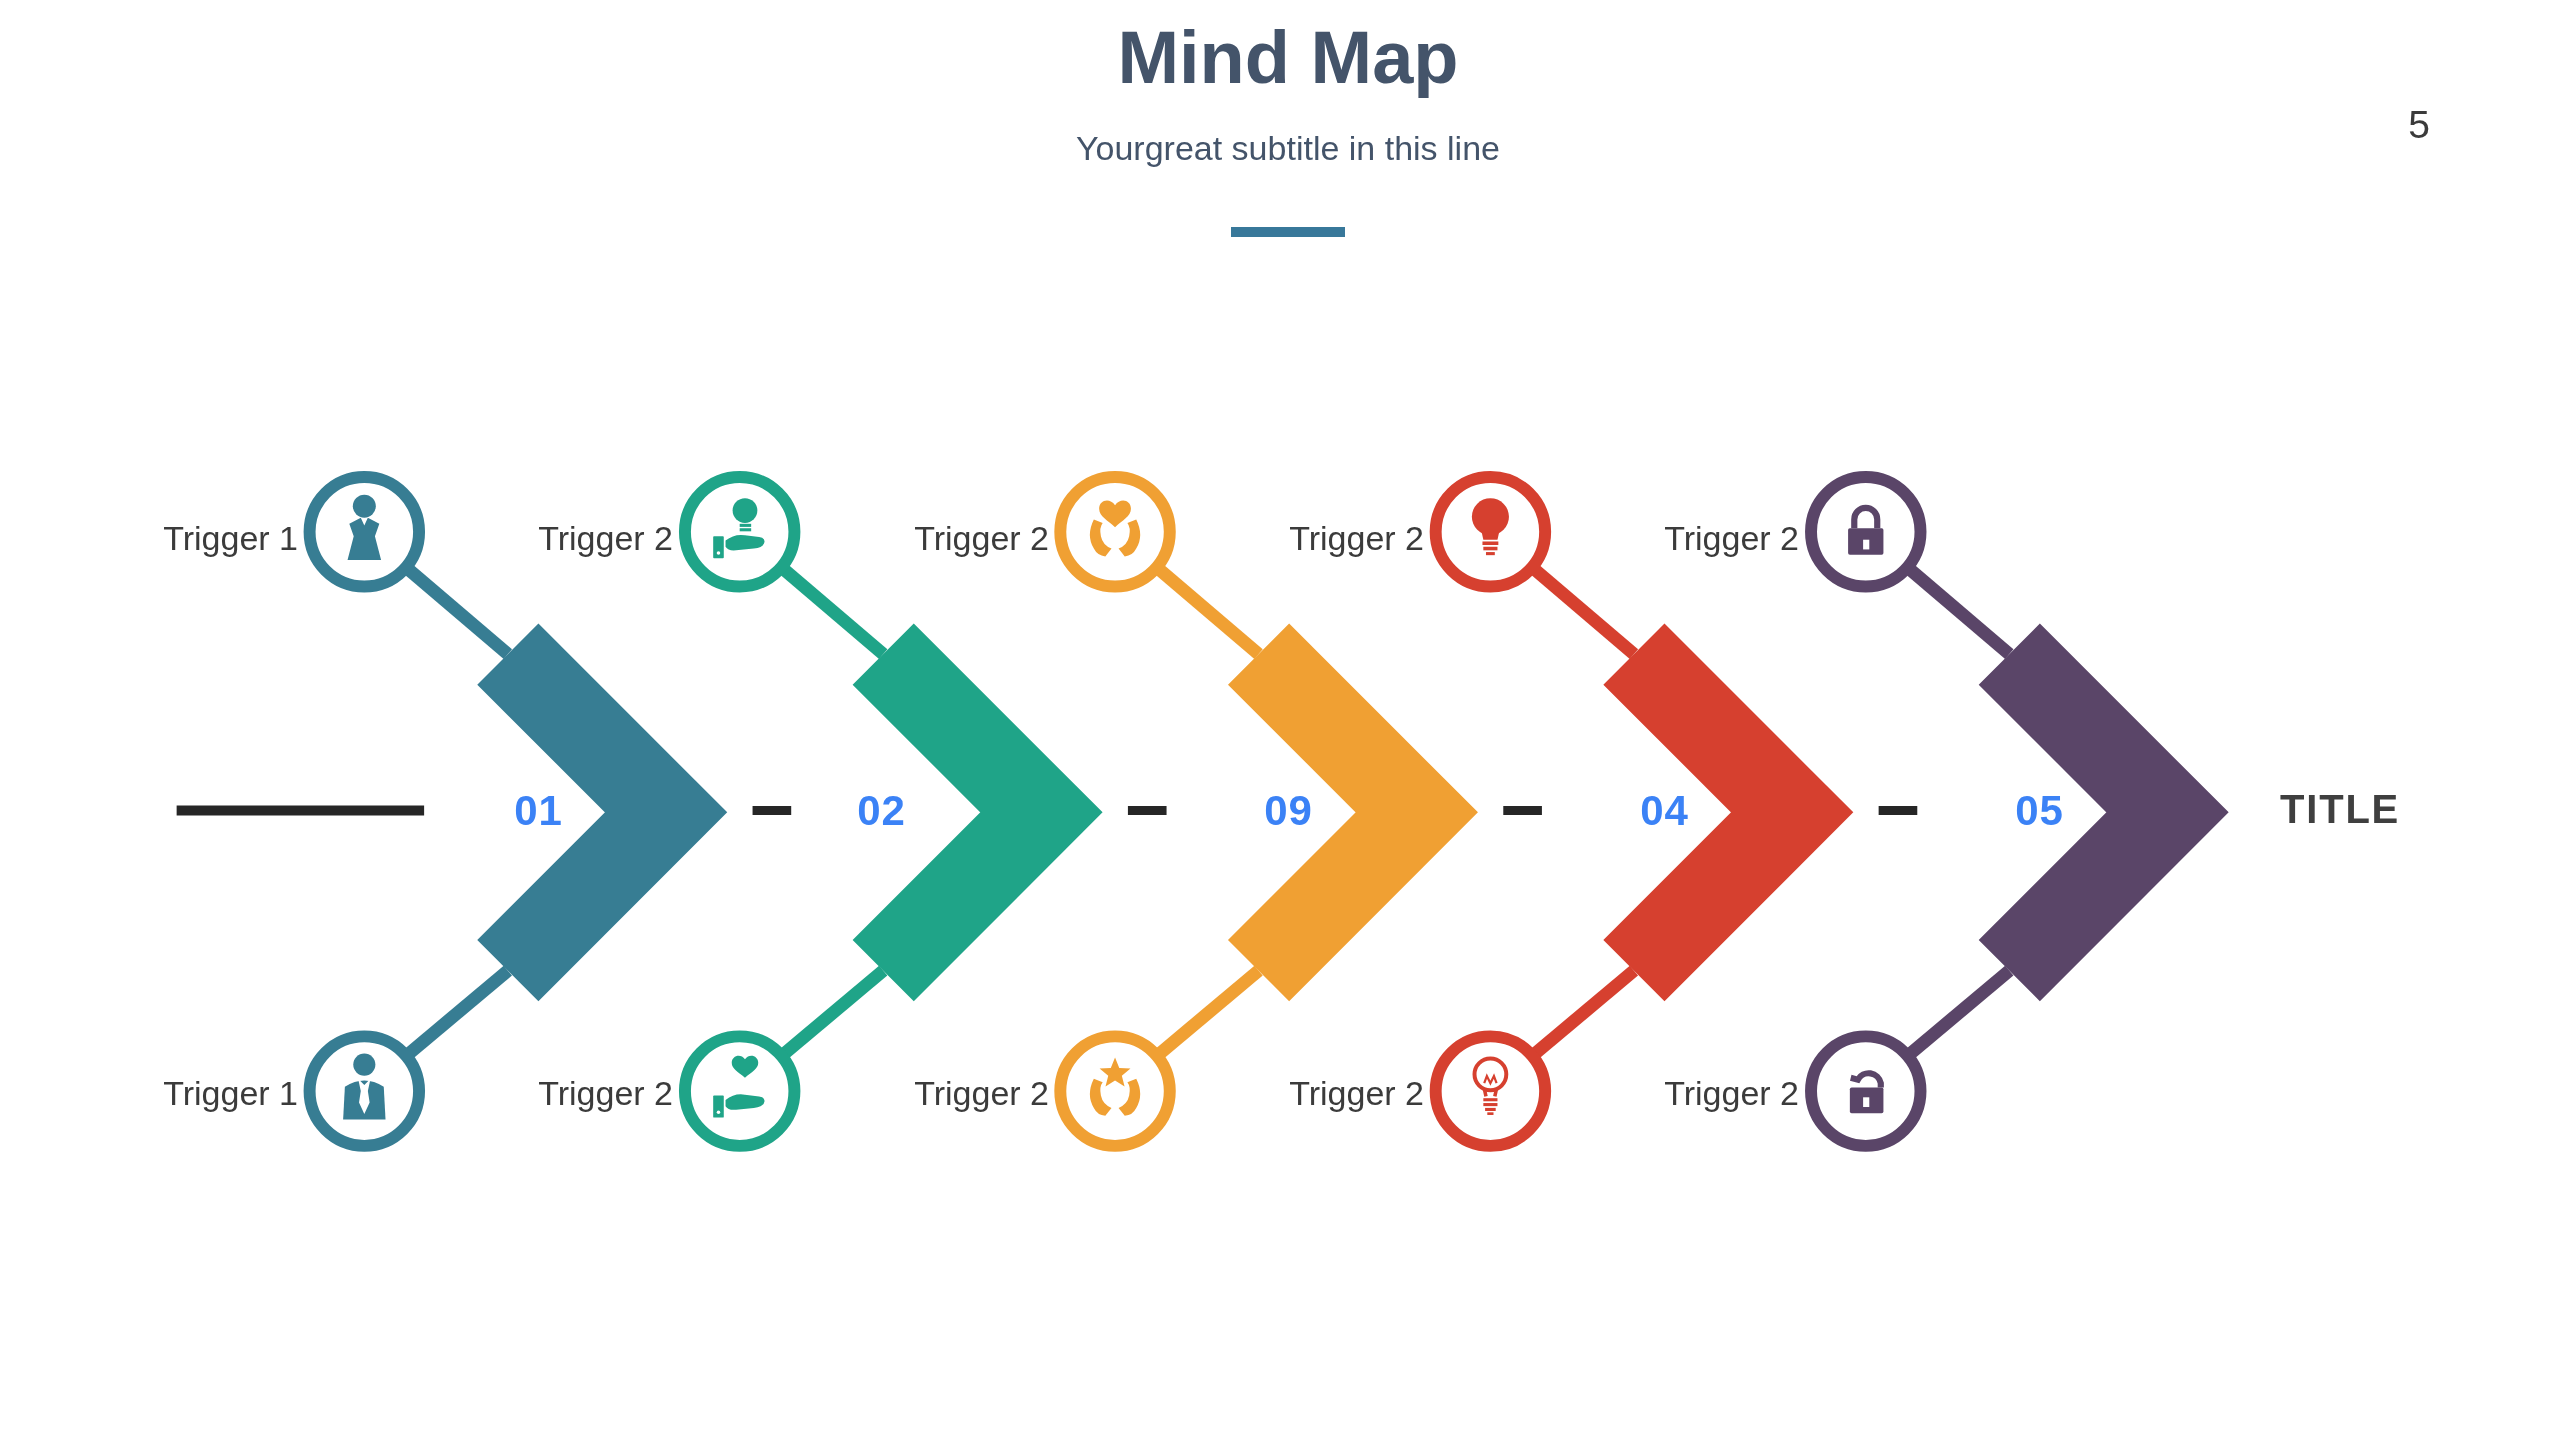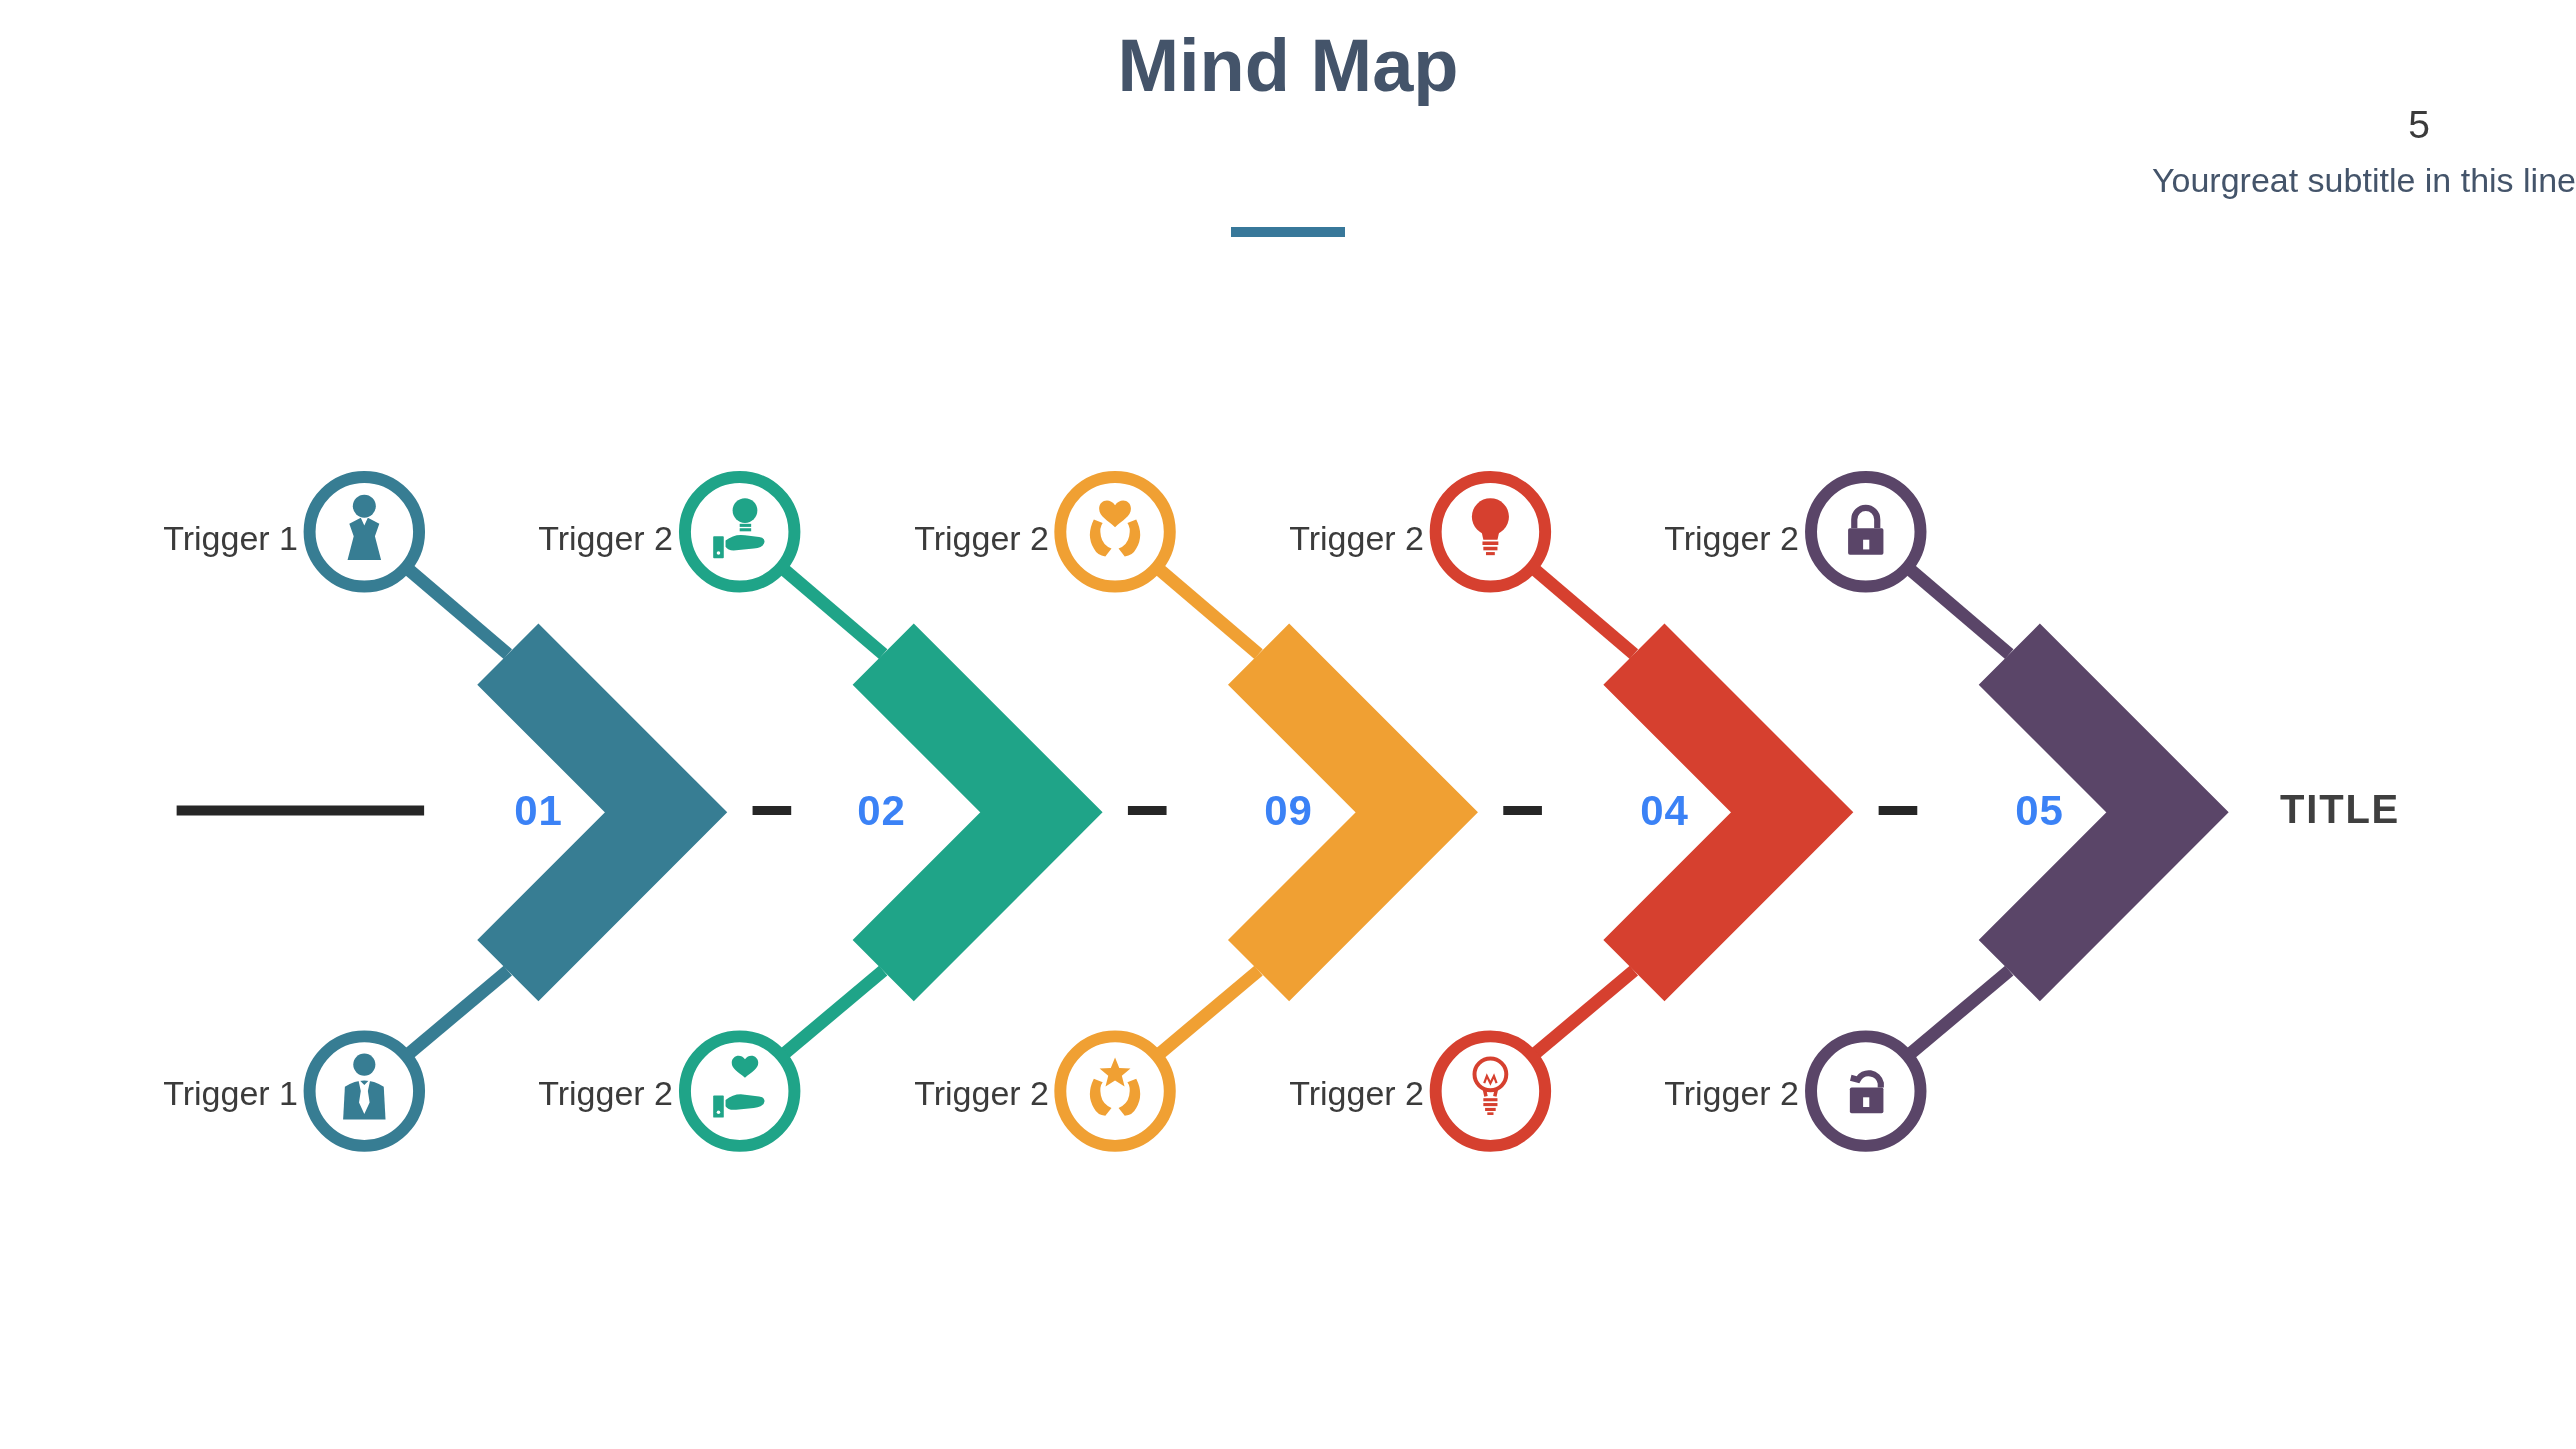--- a/index.html
+++ b/index.html
@@ -1,21 +1,21 @@
 <!DOCTYPE html>
 <html style="font-size:14.7px"><head>
 <meta charset="utf-8">
 <style>
   html,body{margin:0;padding:0;background:#fff;}
   .slide{position:relative;width:2576px;height:1449px;background:#ffffff;overflow:hidden;
          font-family:"Liberation Sans", sans-serif;}
   .slide-title{position:absolute;left:0;right:0;top:14.7px;text-align:center;
-               font-size:74px;font-weight:700;color:#44546a;margin-top:8px;}
-  .slide-subtitle{position:absolute;left:0;right:0;top:129px;text-align:right;
-                  font-size:34px;color:#44546a;margin-top:32px;}
+               font-size:74px;font-weight:700;color:#44546a;}
+  .slide-subtitle{position:absolute;left:0;right:0;top:129px;text-align:center;
+                  font-size:34px;color:#44546a;}
   .title-underline{position:absolute;left:1231px;top:227px;width:114px;height:10px;background:#38789a;}
   .page-number{position:absolute;left:2364px;top:103px;width:110px;text-align:center;
                font-size:39px;color:#3b3b3b;}
   #diagram-svg{position:absolute;left:0;top:0;}
   .trigger-label{position:absolute;width:239px;text-align:right;font-size:34px;
                  color:#3b3b3b;line-height:44px;white-space:nowrap;}
   .step-number{position:absolute;width:147px;text-align:center;font-size:42px;font-weight:700;
                color:#3b82f6;line-height:52px;letter-spacing:0.9px;}
   .end-title{position:absolute;left:2280px;top:785px;font-size:40px;font-weight:700;
              color:#3f3f3f;letter-spacing:1.8px;line-height:48px;text-align:right;}

